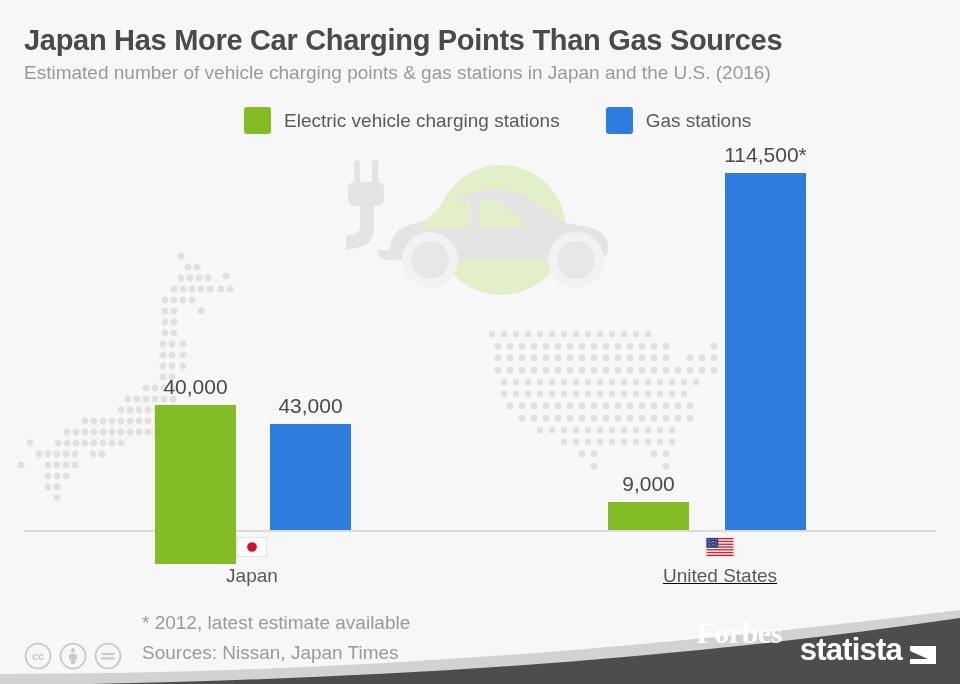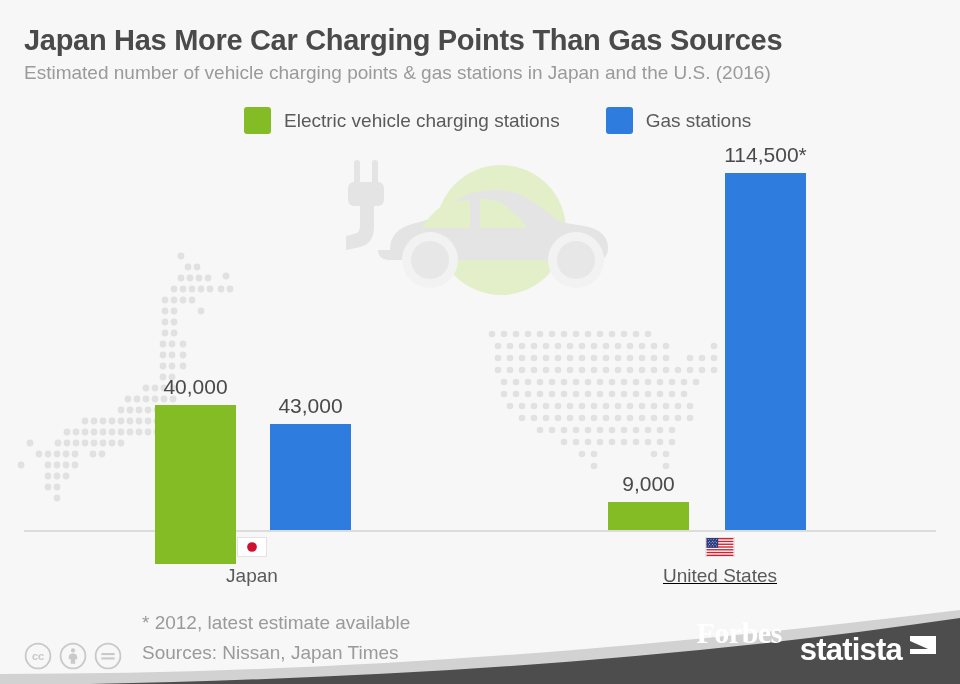--- a/index.html
+++ b/index.html
@@ -116,21 +116,21 @@
   .brand {
     position: absolute; right: 22px; bottom: 16px;
     display: flex; align-items: center; gap: 18px;
   }
   .brand-forbes {
     font-family: "Liberation Serif", serif;
     font-weight: bold; font-size: 30px;
     color: #ffffff; letter-spacing: -0.5px;
   }
   .brand-statista {
-    display: flex; align-items: flex-start; gap: 6px;
+    display: flex; align-items: flex-end; gap: 6px;
     font-size: 31px; font-weight: bold; color: #ffffff;
     letter-spacing: -0.8px;
     margin-top: 35px;
   }
 </style>
 </head>
 <body>
 
 <div id="infographic">
 

